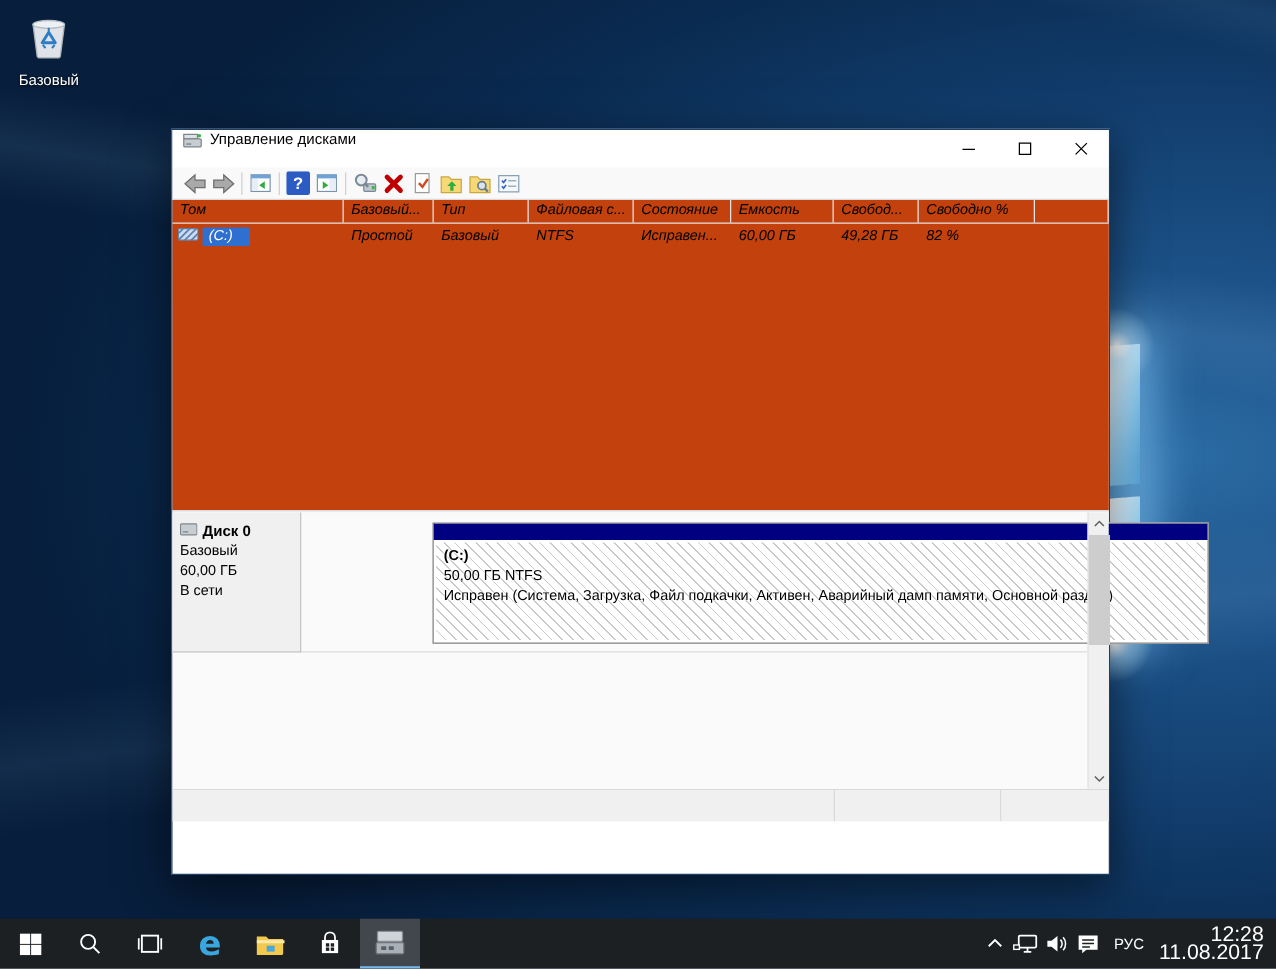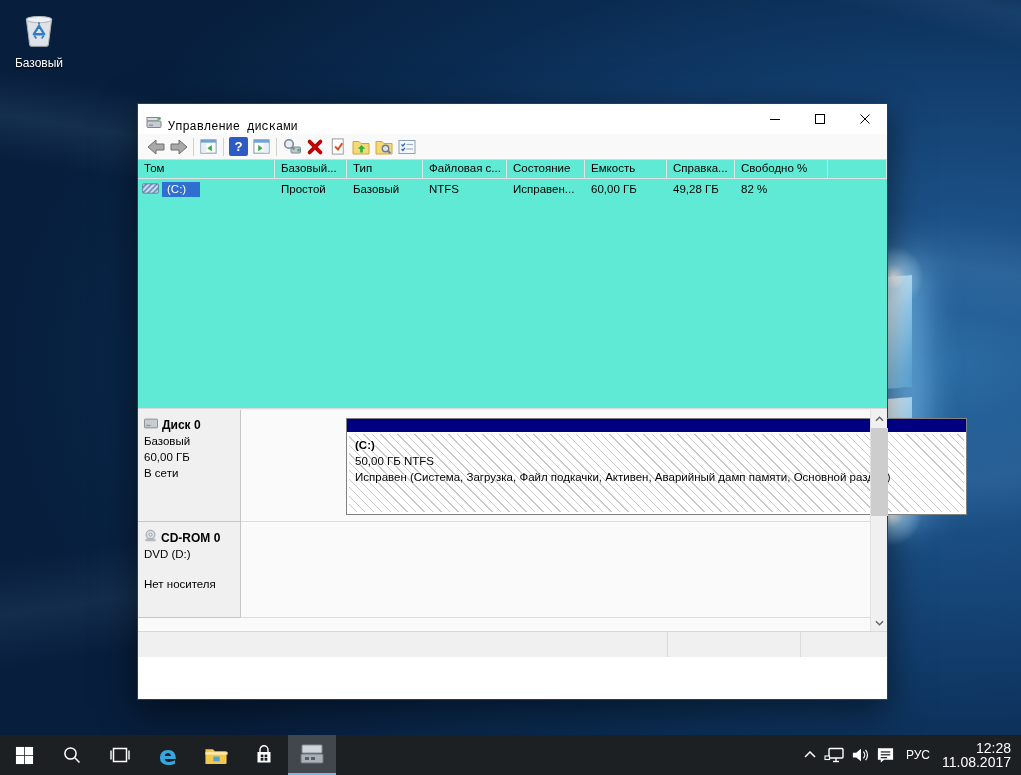--- a/index.html
+++ b/index.html
@@ -23,32 +23,32 @@
     background:radial-gradient(circle, rgba(255,255,255,.95) 0%, rgba(190,230,255,.5) 25%, rgba(190,230,255,0) 62%); }
   .flare1 { left:858px; top:242px; } .flare2 { left:856px; top:480px; }
 
   
   .recycle-bin { position:absolute; left:8px; top:8px; width:62px; text-align:center; cursor:default; }
   .recycle-bin .label { color:#fff; font-size:12px; margin-top:2px; text-shadow:0 1px 2px rgba(0,0,0,.9); }
 
   
   .win { position:absolute; left:137px; top:103px; width:751px; height:597px;
     background:#fff; border:1px solid #1c3f66; box-shadow:0 10px 34px rgba(0,0,0,.55); font-size:12px; color:#000; }
-  .titlebar { height:30px; background:#fff; display:flex; align-items:flex-end; padding-left:8px;font-family:Liberation Mono, monospace; }
+  .titlebar { height:30px; background:#fff; display:flex; align-items:flex-start; padding-left:8px; }
   .titlebar .title { margin-left:6px; font-size:12px; }
   .controls { margin-left:auto; display:flex; height:30px; }
   .ctl { width:45px; height:30px; display:flex; align-items:center; justify-content:center; }
   .menubar { height:24px; display:flex; align-items:center; padding-left:6px; background:#fff; border-bottom:1px solid #f0f0f0; }
   .menu-item { padding:3px 9px; }
   .toolbar { height:26px; display:flex; align-items:center; padding-left:6px; background:#f9f9f9; border-bottom:1px solid #d9d9d9; }
   .tb { width:23px; height:22px; display:flex; align-items:center; justify-content:center; }
   .tb-sep { width:1px; height:18px; background:#d0d0d0; margin:0 3px; }
 
   
-  .list { position:relative; height:248px; background:#5eead4; }
+  .list { position:relative; height:248px; background:#c2410c;font-style:italic; }
   .hdr { display:flex; height:19px; border-bottom:1px solid #e3e3e3; }
   .hcell { border-right:1px solid #e3e3e3; padding:2px 0 0 6px; font-size:11.5px; white-space:nowrap; overflow:hidden; }
   .row { display:flex; height:20px; align-items:center; }
   .cell { padding-left:6px; font-size:11.5px; white-space:nowrap; overflow:hidden; }
   .volcell { display:flex; align-items:center; padding-left:4px; }
   .vol-chip { color:#fff; padding:1px 14px 2px 5px; margin-left:3px; }
 
   .splitter { height:2px; background:#f0f0f0; border-top:1px solid #d9d9d9; }
 
   
@@ -79,21 +79,21 @@
   .scell { border-right:1px solid #dadada; height:100%; }
 
   
   .taskbar { position:absolute; left:0; bottom:0; width:1021px; height:40px; background:#1d2023; display:flex; align-items:stretch; z-index:50; }
   .tbtn { width:48px; display:flex; align-items:center; justify-content:center; }
   .tbtn.active { background:#41474d; border-bottom:2px solid #76b9ed; }
   .edge-e { color:#39a7dd; font-size:27px; font-weight:bold; font-family:"DejaVu Sans",sans-serif; line-height:1; }
   .tray { margin-left:auto; display:flex; align-items:center; color:#fff; }
   .tray-ic { width:25px; height:40px; display:flex; align-items:center; justify-content:center; }
   .lang { font-size:12px; padding:0 8px;text-align:center; }
-  .clock { font-size:14px; text-align:right; line-height:14px; padding:0 10px 0 4px; }
+  .clock { font-size:17px; text-align:right; line-height:14px; padding:0 10px 0 4px; }
 </style>
 </head>
 <body>
 
 <div class="desktop">
   <div class="beam beam1"></div>
   <div class="beam beam2"></div>
   <div class="beam beam3"></div>
   <div class="logo-pane pane-top"></div>
   <div class="logo-pane pane-bottom"></div>
@@ -224,21 +224,21 @@
     </div>
 
     <div class="list">
       <div class="hdr">
         <div class="hcell" style="width:137px">Том</div>
         <div class="hcell" style="width:72px">Базовый...</div>
         <div class="hcell" style="width:76px">Тип</div>
         <div class="hcell" style="width:84px">Файловая с...</div>
         <div class="hcell" style="width:78px">Состояние</div>
         <div class="hcell" style="width:82px">Емкость</div>
-        <div class="hcell" style="width:68px">Справка...</div>
+        <div class="hcell" style="width:68px">Свобод...</div>
         <div class="hcell" style="width:93px">Свободно %</div>
         <div class="hcell" style="flex:1"></div>
       </div>
       <div class="row">
         <div class="cell volcell" style="width:137px">
           <span>
             <svg width="17" height="13" viewBox="0 0 18 14">
               <defs>
                   <pattern id="vh" width="4" height="4" patternUnits="userSpaceOnUse" patternTransform="rotate(45)">
                 <rect width="4" height="4" fill="#cfdcef"></rect>
@@ -283,38 +283,20 @@
           <div class="part" style="left:105px;">
             <div class="part-strip" style="background: rgb(0, 0, 128);"></div>
             <div class="part-body"></div>
             <div class="pline pl1" style="top:20px;">(C:)</div>
             <div class="pline pl2" style="top:36px;">50,00 ГБ NTFS</div>
             <div class="pline pl3" style="top:52px;">Исправен (Система, Загрузка, Файл подкачки, Активен, Аварийный дамп памяти, Основной раздел)</div>
           </div>
         </div>
       </div>
 
-      <div class="dgrow" style="top:112px; height:96px;">
-        <div class="dlabel">
-          <div class="dname">
-            <span>
-              <svg width="13" height="13" viewBox="0 0 16 16">
-                <circle cx="8" cy="7" r="5.5" fill="#d9dde1" stroke="#8a9198"></circle>
-                <circle cx="8" cy="7" r="1.8" fill="#f5f6f7" stroke="#8a9198"></circle>
-                <rect x="2" y="12.5" width="12" height="2" rx="1" fill="#c8cdd2" stroke="#8a9198" stroke-width="0.7"></rect>
-              </svg>
-            </span>
-            <span>CD-ROM 0</span>
-          </div>
-          <div>DVD (D:)</div>
-          <div style="height:14px;"></div>
-          <div>Нет носителя</div>
-        </div>
-        <div class="dcontent"></div>
-      </div>
 
       <div class="sbar">
         <div class="sarrow" style="top:0;">
           <svg width="9" height="6" viewBox="0 0 10 6">
               <path d="M1 5 L5 1 L9 5" fill="none" stroke="#606060" stroke-width="1.4"></path>
             </svg>
         </div>
         <div class="sthumb"></div>
         <div class="sarrow" style="bottom:0;">
           <svg width="9" height="6" viewBox="0 0 10 6">

